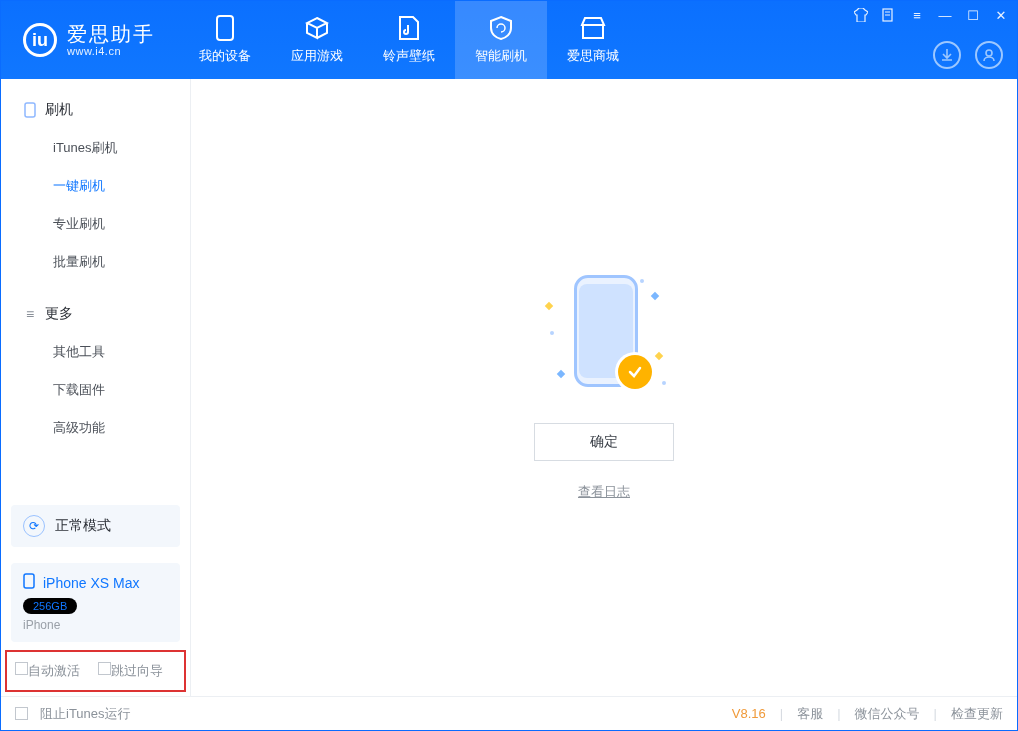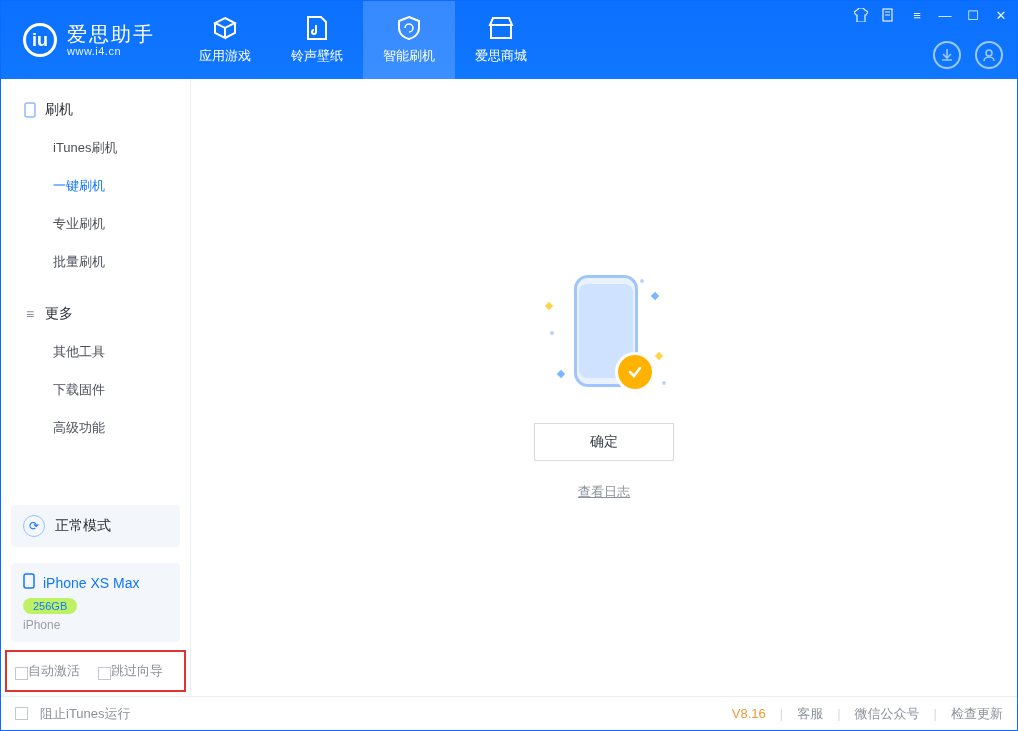--- a/index.html
+++ b/index.html
@@ -32,41 +32,41 @@
 .side-scroll { flex: 1; padding-top: 14px; }
 .side-group-title { display: flex; align-items: center; gap: 8px; padding: 8px 18px 10px 22px; color: #2b2f36; font-size: 14px; }
 .side-group-title .gicon { width: 14px; height: 14px; display:flex; align-items:center; justify-content:center; color:#8a9099; }
 .side-item { padding: 10px 18px 10px 52px; font-size: 13px; color: #4b5058; cursor: pointer; }
 .side-item.active { color: #1077ff; }
 
 .mode-card, .device-card { margin: 8px 10px; background: #f3f7fc; border-radius: 4px; padding: 10px 12px; }
 .mode-card { display:flex; align-items:center; gap:10px; font-size:14px; color:#2b2f36; }
 .mode-dot { width:22px; height:22px; border-radius:50%; border:1px solid #9ac2ff; display:flex; align-items:center; justify-content:center; color:#1077ff; font-size:12px; }
 .device-card .dname { color:#1077ff; font-weight:400; font-size:14px; display:flex; align-items:center; gap:8px; }
-.device-card .dcap { display:inline-block; margin-top:6px; font-size:11px; color:#1077ff; background:#bef264; border-radius:10px; padding:2px 10px; }
+.device-card .dcap { display:inline-block; margin-top:6px; font-size:11px; color:#1077ff; background:#000000; border-radius:10px; padding:2px 10px; }
 .device-card .dtype { font-size:12px; color:#9aa0a8; margin-top:4px; }
 
 
 .main { flex:1; display:flex; flex-direction:column; align-items:center; justify-content:center; }
 .phone-illus { position:relative; width:120px; height:120px; margin-bottom:28px; }
 .phone-body { position:absolute; left:30px; top:0; width:64px; height:112px; border-radius:14px; border:3px solid #9fc5ff; background:#eaf2ff; }
 .phone-screen { position:absolute; left:35px; top:9px; width:54px; height:94px; border-radius:8px; background:#cfe2ff; }
 .checkbadge { position:absolute; right:12px; bottom:6px; width:34px; height:34px; border-radius:50%; background:#ffb300; display:flex; align-items:center; justify-content:center; color:#fff; box-shadow:0 0 0 3px #fff; }
 .spark { position:absolute; width:6px; height:6px; background:#ffd34d; transform:rotate(45deg); }
 .spark.s1 { left:2px; top:28px; } .spark.s2 { right:6px; top:18px; background:#7bb7ff;} .spark.s3 { left:14px; bottom:18px; background:#7bb7ff;} .spark.s4 { right:2px; bottom:36px;}
 .dot { position:absolute; width:4px; height:4px; border-radius:50%; background:#b7d4ff; }
 .dot.d1{left:6px; top:56px;} .dot.d2{right:20px; top:4px;} .dot.d3{right:-2px; bottom:10px;}
 
 .msg { font-size:18px; color:#2b2f36; margin-bottom:26px; letter-spacing:1px; }
 .ok-btn { width:140px; height:38px; border:1px solid #d7dce2; background:#fff; font-size:14px; color:#3a3f47; cursor:pointer; }
 .log-link { margin-top:22px; font-size:13px; color:#8b929a; text-decoration:underline; cursor:pointer; }
 
 
 .opts-row { border:2px solid #d33; margin:0 4px 4px 4px; padding:10px 8px; display:flex; gap:18px; align-items:center; }
-.chk { display:flex; align-items:flex-end; gap:0; font-size:13px; color:#8b929a; cursor:pointer; }
+.chk { display:flex; align-items:flex-start; gap:0; font-size:13px; color:#8b929a; cursor:pointer; }
 .chk .box { width:13px; height:13px; border:1px solid #c2c7ce; }
 
 
 .statusbar { height:34px; border-top:1px solid #eceff3; display:flex; align-items:center; padding:0 14px; font-size:13px; color:#8b929a; gap:14px; }
 .statusbar .left { display:flex; align-items:center; gap:12px; }
 .statusbar .spacer { flex:1; }
 .vbar { color:#d7dce2; }
 .slink { cursor:pointer; }
 </style>
 </head>
@@ -77,20 +77,28 @@
   <div class="header">
     <div class="logo-block">
       <div class="logo-circle">iu</div>
       <div class="logo-text">
         <div class="t1">爱思助手</div>
         <div class="t2">www.i4.cn</div>
       </div>
     </div>
 
     <div class="tabs">
+      <div class="tab">
+        <span class="ticon">
+            <svg width="18" height="26" viewBox="0 0 18 26">
+              <rect x="1" y="1" width="16" height="24" rx="3" fill="none" stroke="#fff" stroke-width="2"></rect>
+            </svg>
+          </span>
+        <span class="tlabel">我的设备</span>
+      </div>
       <div class="tab">
         <span class="ticon">
             <svg width="24" height="24" viewBox="0 0 24 24">
               <path d="M12 2 L22 7 L12 12 L2 7 Z M2 7 V17 L12 22 V12 M22 7 V17 L12 22" fill="none" stroke="#fff" stroke-width="2"></path>
             </svg>
           </span>
         <span class="tlabel">应用游戏</span>
       </div>
       <div class="tab">
         <span class="ticon">

